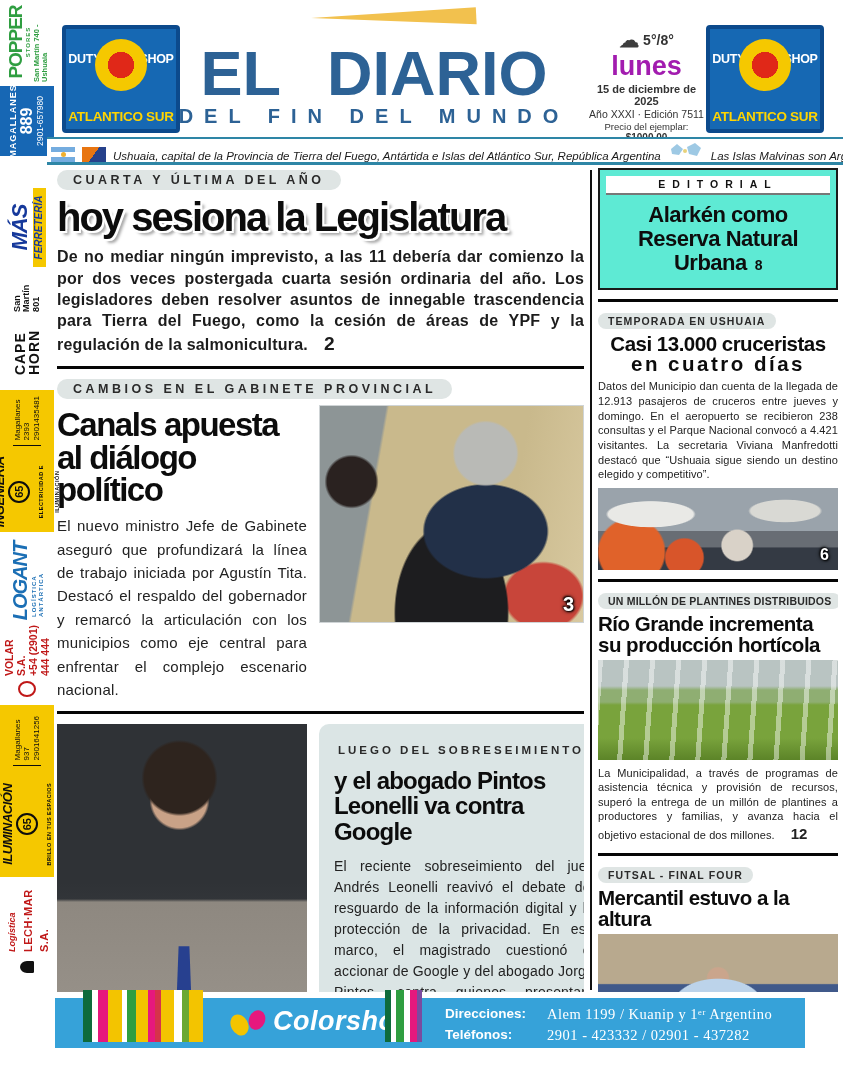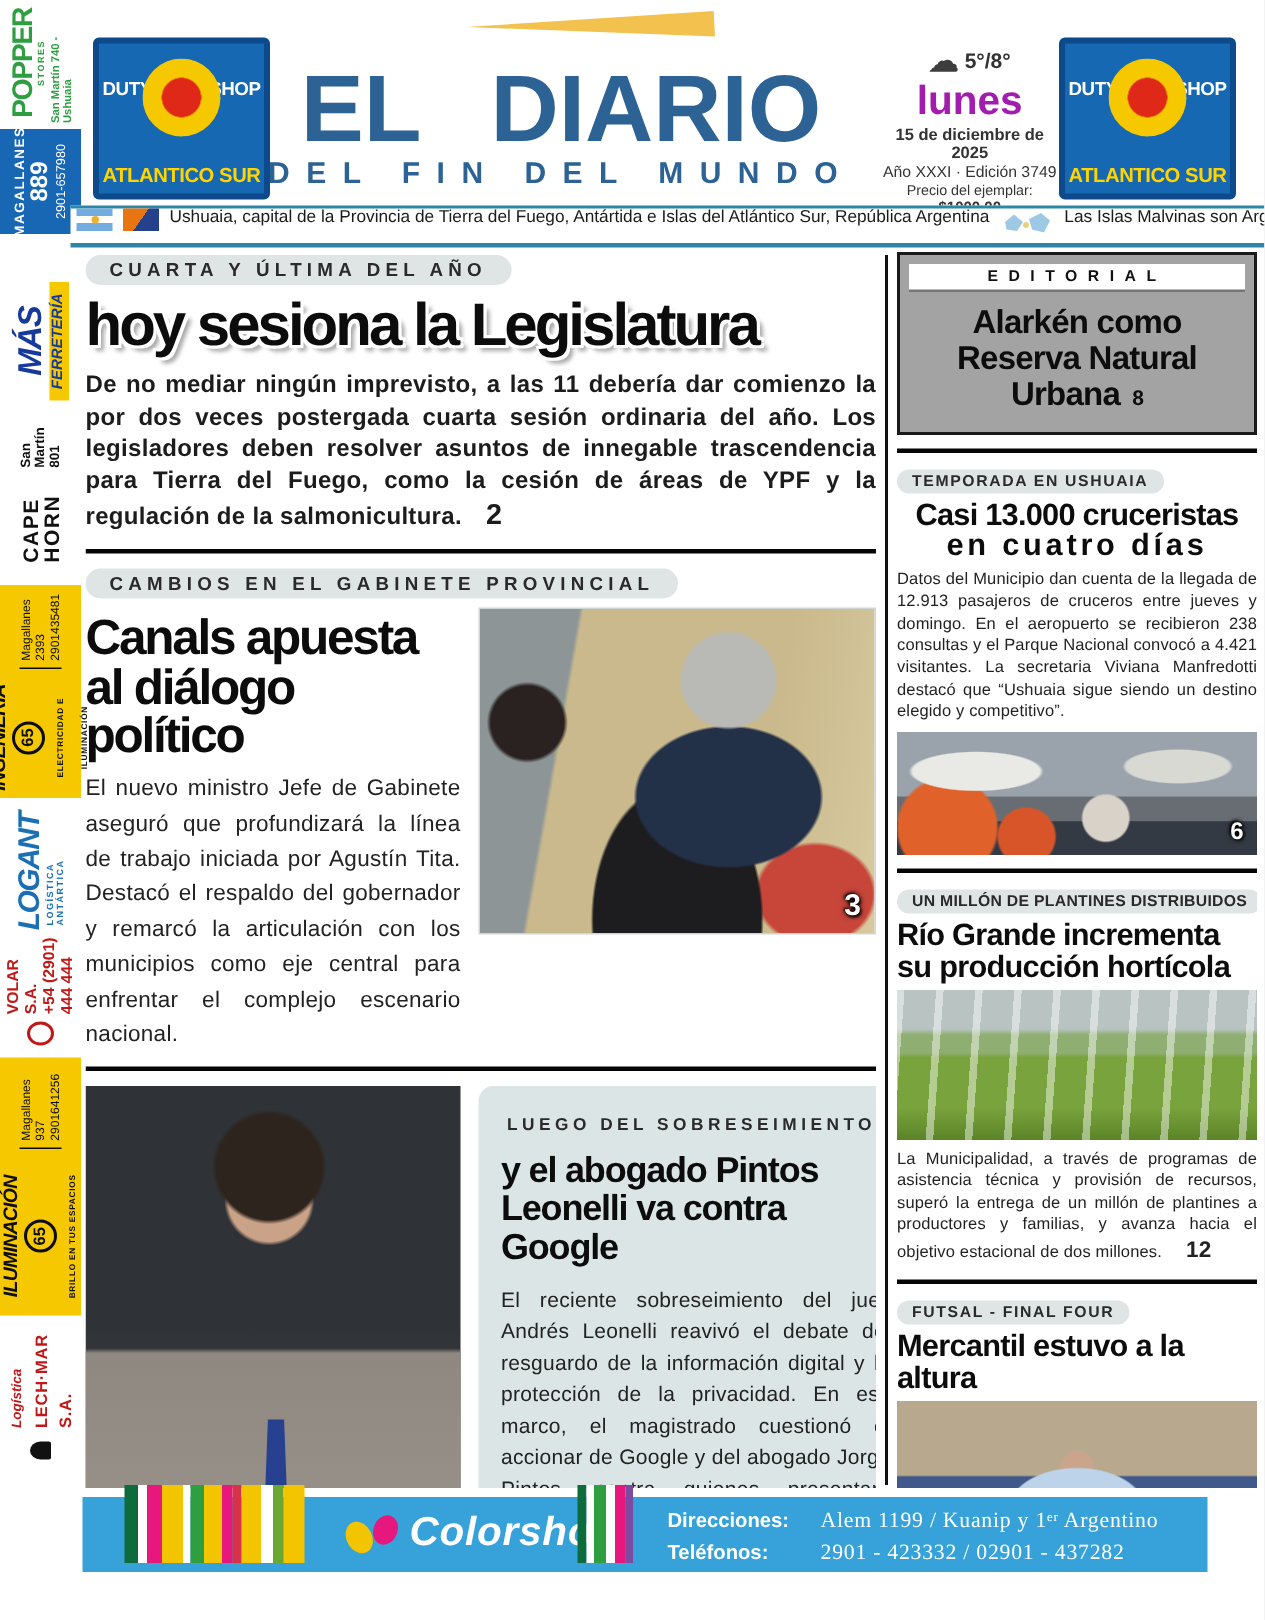--- a/index.html
+++ b/index.html
@@ -57,21 +57,21 @@
   .weather { position:absolute; left:588px; top:28px; width:117px; text-align:center; color:#333; }
   .wx-top { font-size:14px; font-weight:bold; color:#333; }
   .wx-cloud { font-size:20px; color:#3d3d3d; vertical-align:-2px; }
   .wx-day { font-size:27px; font-weight:bold; color:#a21caf; line-height:1.05; }
   .wx-date { font-size:11px; font-weight:bold; color:#333; margin-top:3px; }
   .wx-ed { font-size:10.5px; color:#333; margin-top:1px; }
   .wx-price { font-size:9.5px; color:#333; margin-top:1px; }
   .wx-price b { font-size:10px; }
 
   .locbar { position:absolute; left:47px; top:137px; width:796px; height:28px; border-top:2px solid #2e86a6; border-bottom:3px solid #2e86a6;
-            display:flex; align-items:flex-start; gap:7px; padding:0 4px; background:#fff; }
+            display:flex; align-items:flex-end; gap:7px; padding:0 4px; background:#fff;font-style:italic; }
   .flag { width:24px; height:15px; flex:0 0 auto; }
   .flag-ar { background:linear-gradient(180deg,#74acdf 0 33%,#fff 33% 66%,#74acdf 66%); position:relative; }
   .flag-ar::after { content:""; position:absolute; left:50%; top:50%; width:5px; height:5px; margin:-2.5px; border-radius:50%; background:#f0b02f; }
   .flag-tdf { background:linear-gradient(125deg,#e87511 50%,#26418b 50%); }
   .loc-caption { font-size:11.5px; color:#1a1a1a; white-space:nowrap; }
   .malvinas { flex:0 0 auto; margin-left:auto; }
   .loc-malvinas { font-size:11.5px; color:#1a1a1a; white-space:nowrap; padding-right:2px; }
 
   
   .vrule { position:absolute; left:590px; top:170px; width:2px; height:820px; background:#111; }
@@ -110,21 +110,21 @@
         radial-gradient(circle at 49% 17%, #2e241e 0 12%, rgba(0,0,0,0) 13%),
         radial-gradient(circle at 49% 24%, #c9a287 0 10%, rgba(0,0,0,0) 11%),
         linear-gradient(180deg, rgba(0,0,0,0) 0 55%, #8e8880 56%, #9a948c 100%),
         linear-gradient(180deg, #2f3236 0 50%, #4b4e52 100%); }
   .tie { position:absolute; left:118px; bottom:0; width:18px; height:96px; background:#27408f; clip-path:polygon(20% 0,80% 0,100% 100%,0 100%); }
   .s3-box { flex:1; background:#dbe5e5; border-radius:10px; padding:16px 15px 10px; }
   .h-s3 { font-weight:bold; color:#0c0c0c; font-size:24px; line-height:1.05; letter-spacing:-0.8px; margin:10px 0 12px; }
   .body-s3 { font-size:14px; line-height:1.5; color:#222; text-align:justify; letter-spacing:0.2px; }
 
   
-  .edit-box { border:2px solid #1a1a1a; background:#a3a3a3; padding:6px 6px 12px; }
+  .edit-box { border:2px solid #1a1a1a; background:#5eead4; padding:6px 6px 12px; }
   .edit-label { background:#fff; text-align:center; font-size:10.5px; font-weight:bold; letter-spacing:7px; color:#111; padding:2px 0 3px; border-bottom:2px solid #777; }
   .edit-h { font-weight:bold; font-size:22px; color:#0d0d0d; text-align:center; line-height:1.1; margin-top:8px; letter-spacing:-0.5px; }
   .edit-h .pg-r { font-size:14px; margin-left:8px; }
   .h-r { font-weight:bold; color:#0c0c0c; font-size:20.5px; line-height:1.02; letter-spacing:-0.5px; margin:5px 0 4px; }
   .h-r .ln2 { display:block; text-align:center; letter-spacing:2.5px; }
   .h-r.center { text-align:center; }
   .body-r { font-size:11px; line-height:1.33; color:#222; text-align:justify; letter-spacing:0.1px; margin-bottom:6px; }
   .photo-cruise { height:82px;
       background:
         radial-gradient(ellipse at 22% 32%, #e9e9e6 0 16%, rgba(0,0,0,0) 17%),
@@ -273,21 +273,21 @@
       </span>
       <span>DIARIO</span>
     </div>
     <div class="logo-sub">DEL FIN DEL MUNDO</div>
   </div>
 
   <div class="weather">
     <div class="wx-top"><span class="wx-cloud">☁</span> <span>5°/8°</span></div>
     <div class="wx-day">lunes</div>
     <div class="wx-date">15 de diciembre de 2025</div>
-    <div class="wx-ed">Año XXXI · Edición 3749</div>
+    <div class="wx-ed">Año XXXI · Edición 7511</div>
     <div class="wx-price"><span>Precio del ejemplar:</span> <b>$1000,00</b></div>
   </div>
 
   <div class="duty" style="left:706px">
     <span class="sun"></span>
     <span class="duty-l1">DUTY FREE SHOP</span>
     <span class="duty-l2">ATLANTICO SUR</span>
   </div>
 
   <div class="locbar">

